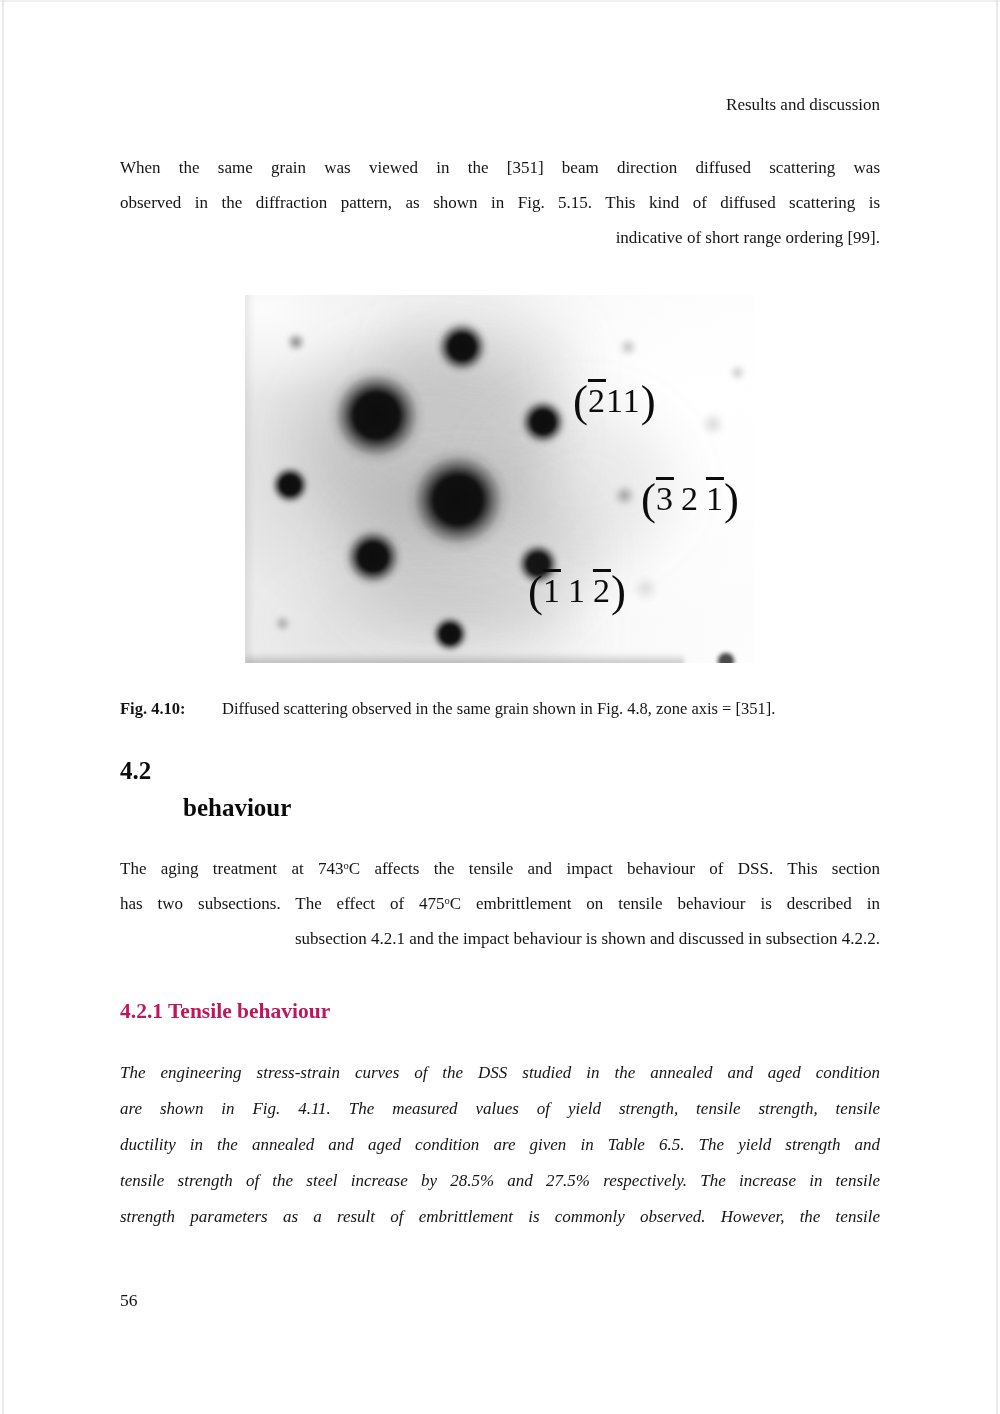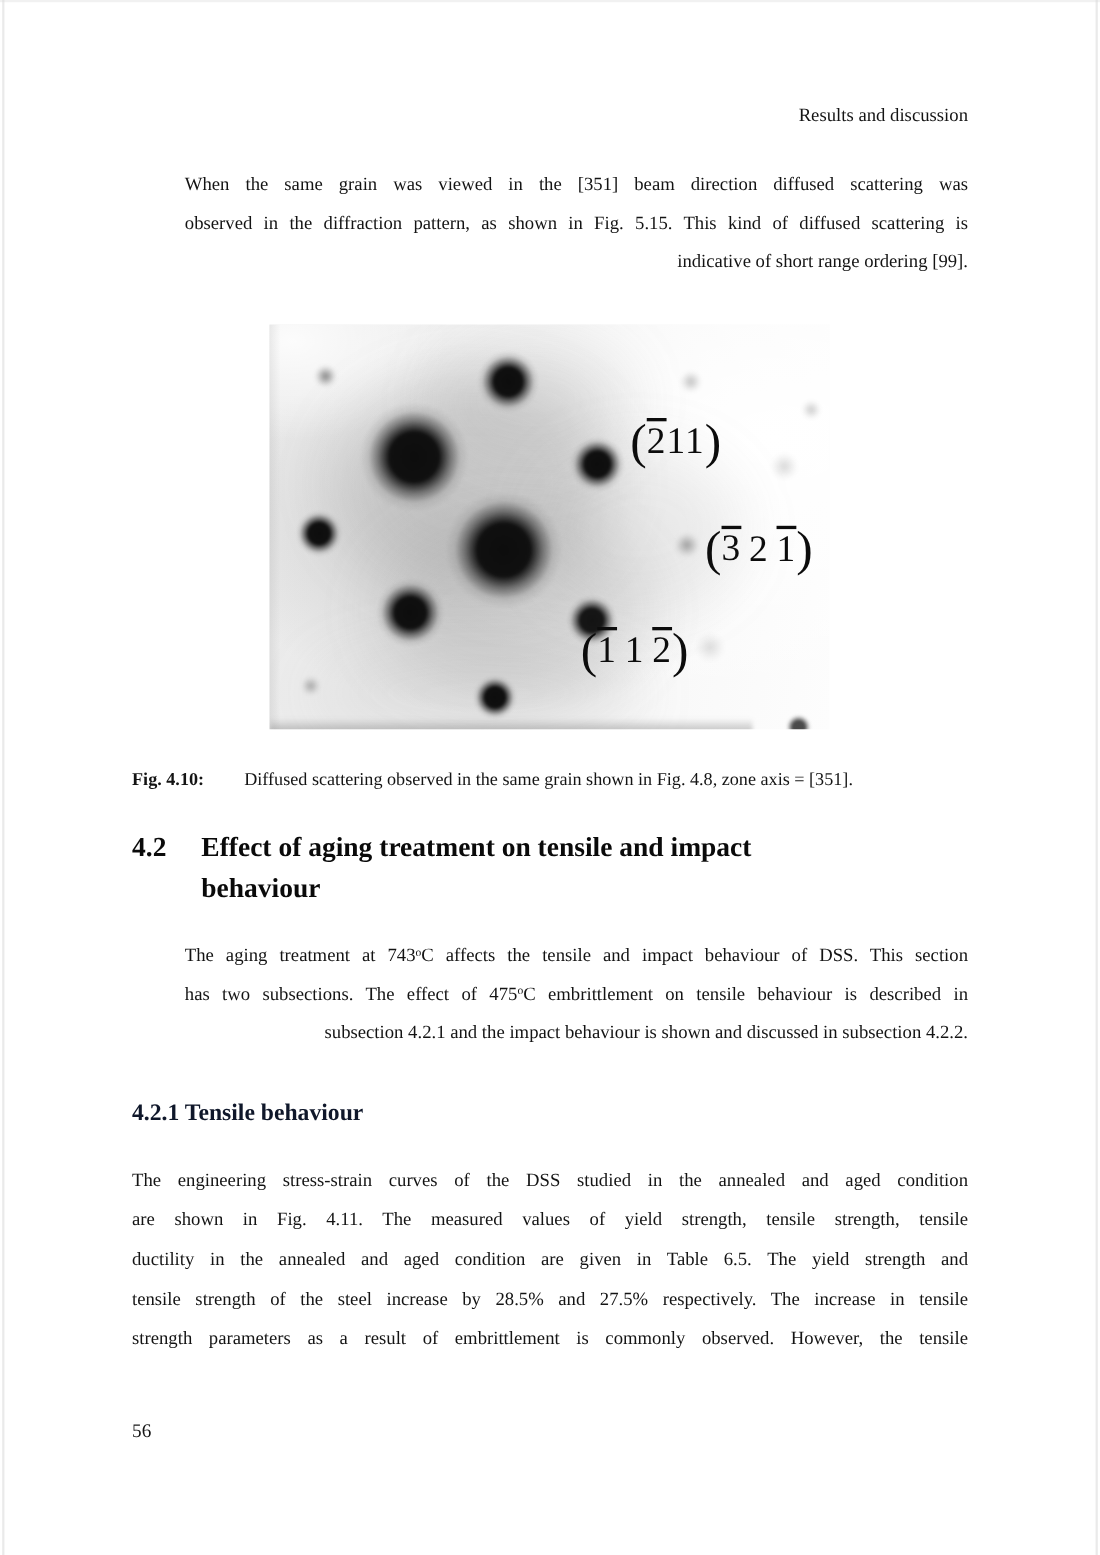--- a/index.html
+++ b/index.html
@@ -11,22 +11,22 @@
   .abs{position:absolute;}
   
   .edge{position:absolute;background:#d9d9d9;opacity:.55;}
   .edge.left{left:2px;top:0;width:2px;height:1414px;}
   .edge.right{left:996px;top:0;width:2px;height:1414px;}
   .edge.top{left:0;top:0;width:1000px;height:2px;background:#e6e6e6;}
 
   .running-head{left:120px;top:94px;width:760px;text-align:right;font-size:17px;line-height:22px;}
 
   .para{left:120px;width:760px;font-size:17px;}
-  .p35 .pline{line-height:35px;margin-left:48px;}
-  .p36 .pline{line-height:36px;}
+  .p35 .pline{line-height:35px;}
+  .p36 .pline{line-height:36px;font-style:italic;}
   .pline{text-align:justify;text-align-last:justify;}
   .pline.natural{text-align:right;text-align-last:auto;}
   sup.osup{font-size:0.62em;line-height:0;position:relative;top:-0.5em;vertical-align:baseline;}
 
   
   .photo{
     left:245px;top:295px;width:509px;height:368px;overflow:hidden;
     background:
       radial-gradient(40% 35% at 4% 4%, rgba(255,255,255,0.85), rgba(255,255,255,0) 70%),
       radial-gradient(150% 120% at 90% 28%, #ffffff 0%, rgba(255,255,255,0) 55%),
@@ -55,21 +55,21 @@
   .mlab{position:absolute;font-size:34px;color:#0c0c0c;letter-spacing:1px;white-space:nowrap;line-height:40px;}
   .mlab .paren{font-size:1.32em;vertical-align:-0.10em;letter-spacing:0;}
   .mlab .ov{text-decoration:overline;text-decoration-thickness:2.5px;}
   .mlab .g{margin-left:7px;}
 
   .caption{left:120px;top:697px;width:760px;font-size:16.5px;line-height:24px;}
   .caption .cap-label{font-weight:bold;display:inline-block;width:102px;}
 
   .h42{left:120px;top:752px;width:770px;display:flex;font-weight:bold;font-size:25px;line-height:37px;color:#0a0a0a;}
   .h42 .num{width:63px;flex:none;}
-  .h421{left:120px;top:997px;font-weight:bold;font-size:21.5px;line-height:28px;color:#0f172a;}
+  .h421{left:120px;top:997px;font-weight:bold;font-size:21.5px;line-height:28px;color:#be185d;}
 
   .pagenum{left:120px;top:1289px;width:760px;font-size:17.5px;line-height:22px;}
 </style>
 </head>
 <body>
 
 <div class="edge top"></div>
 <div class="edge left"></div>
 <div class="edge right"></div>
 
@@ -116,21 +116,21 @@
   </div>
 </div>
 
 <div class="abs caption">
   <span class="cap-label">Fig. 4.10:</span><span>Diffused scattering observed in the same grain shown in Fig. 4.8, zone axis = [351].</span>
 </div>
 
 <div class="abs h42">
   <span class="num">4.2</span>
   <span>
-    <span>Effect of aging treatment on tensile and impact</span><br>
+    <br>
     <span>behaviour</span>
   </span>
 </div>
 
 <div class="abs para p35" style="top:851px;">
   <div class="pline"><span>The aging treatment at 743</span><sup class="osup">o</sup><span>C affects the tensile and impact behaviour of DSS. This section</span></div>
   <div class="pline"><span>has two subsections. The effect of 475</span><sup class="osup">o</sup><span>C embrittlement on tensile behaviour is described in</span></div>
   <div class="pline natural">subsection 4.2.1 and the impact behaviour is shown and discussed in subsection 4.2.2.</div>
 </div>
 

